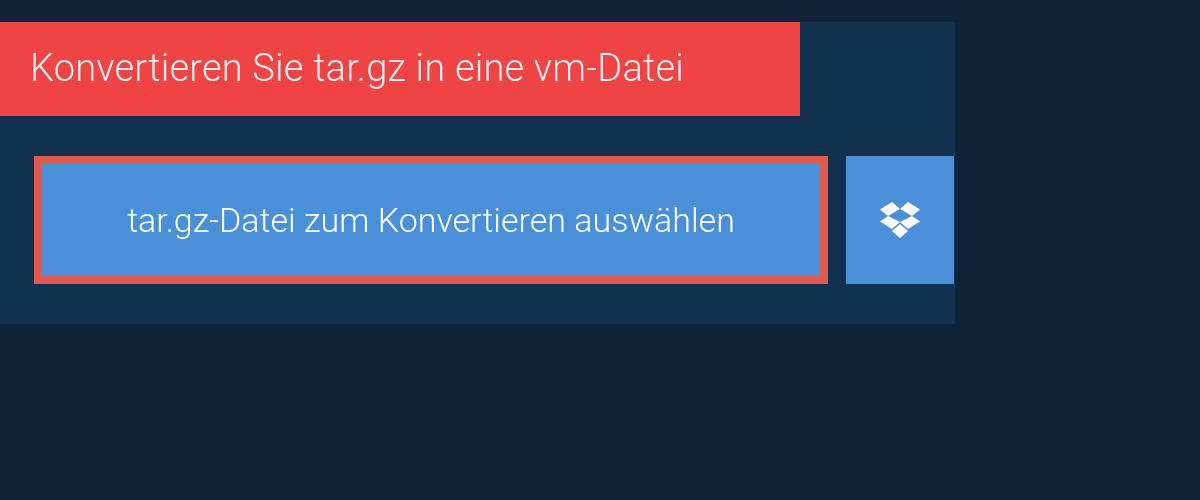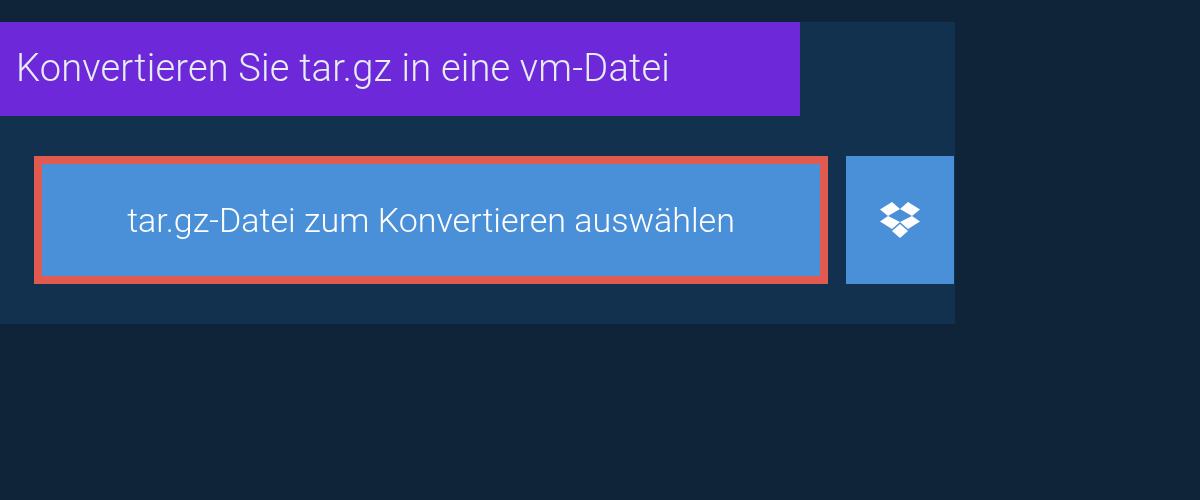--- a/index.html
+++ b/index.html
@@ -14,23 +14,23 @@
       font-family: -apple-system, BlinkMacSystemFont, "Segoe UI", Roboto, Helvetica, Arial, sans-serif;
       overflow: hidden;
     }
     .panel {
       background: #11314f;
       width: 955px;
       margin-top: 22px;
       padding-bottom: 40px;
     }
     .header {
-      background: #6d28d9;
+      background: #ef4444;
       width: 800px;
-      padding: 24px 30px 26px 16px;
+      padding: 24px 30px 26px 30px;
     }
     .header-title {
       color: #e7edf2;
       font-size: 38px;
       font-weight: 300;
       letter-spacing: 0.2px;
     }
     .button-row {
       display: flex;
       align-items: stretch;

